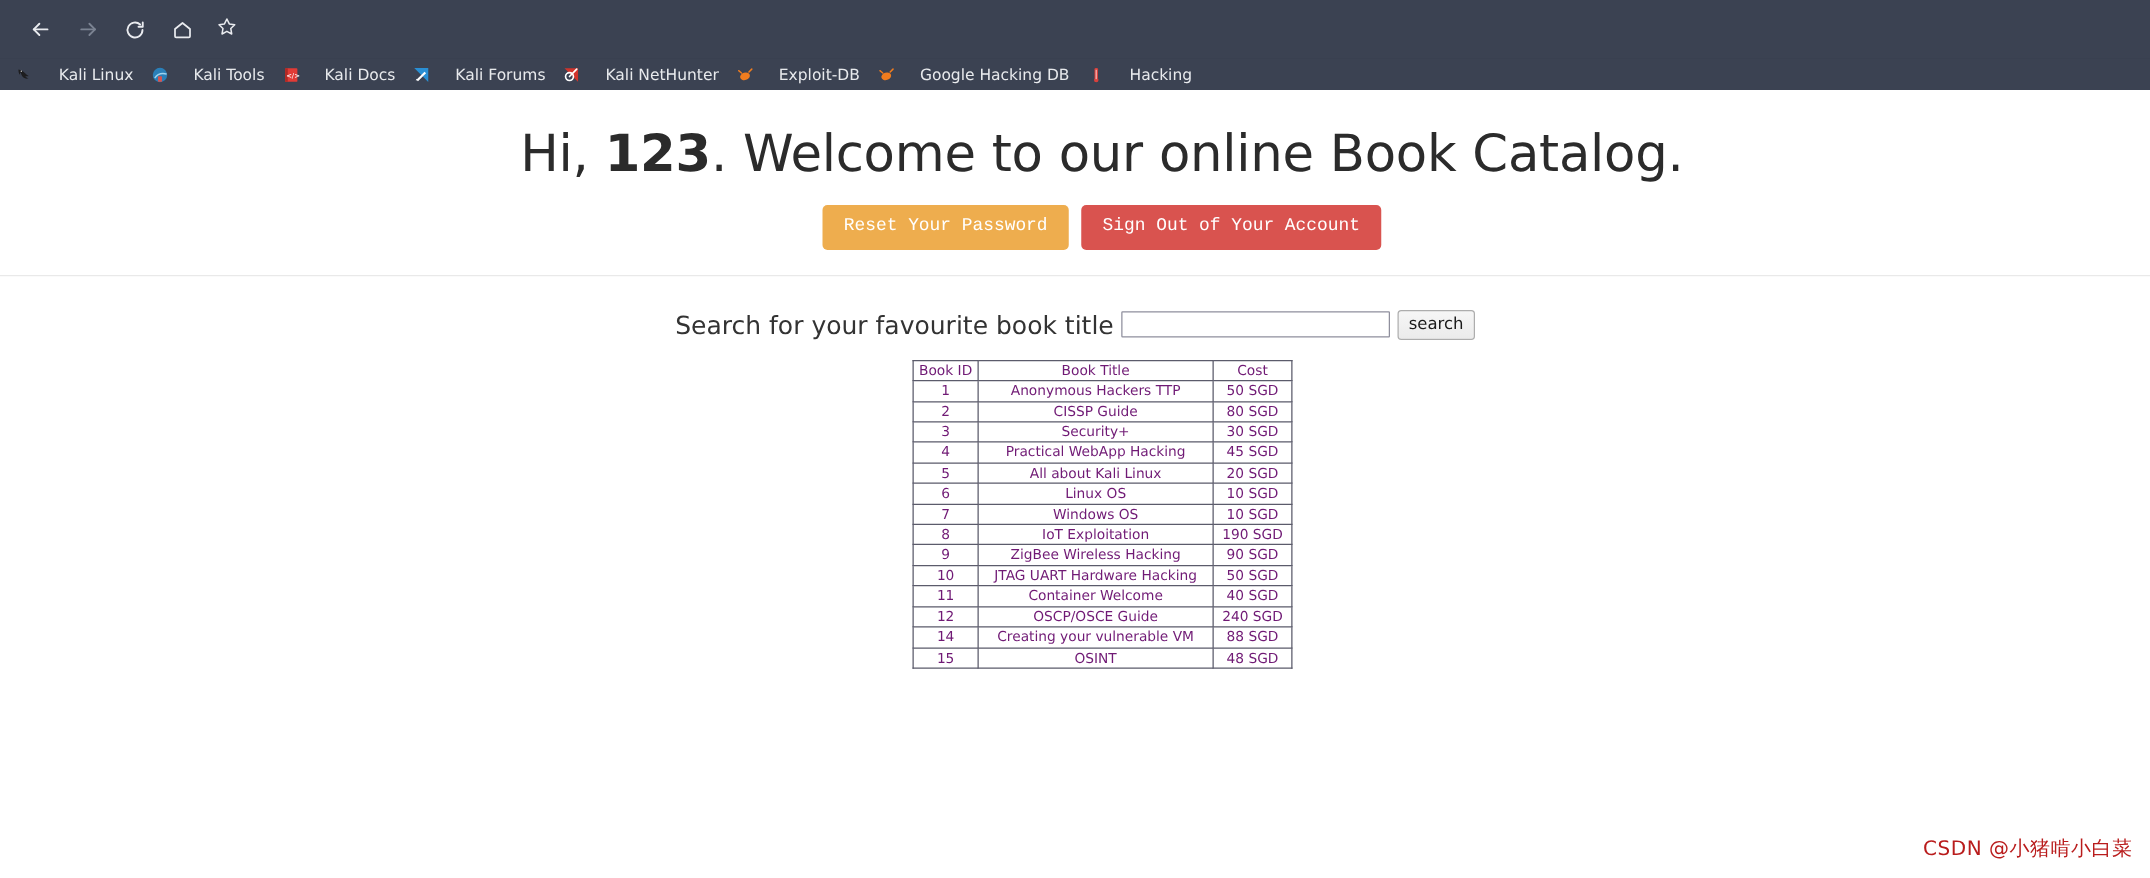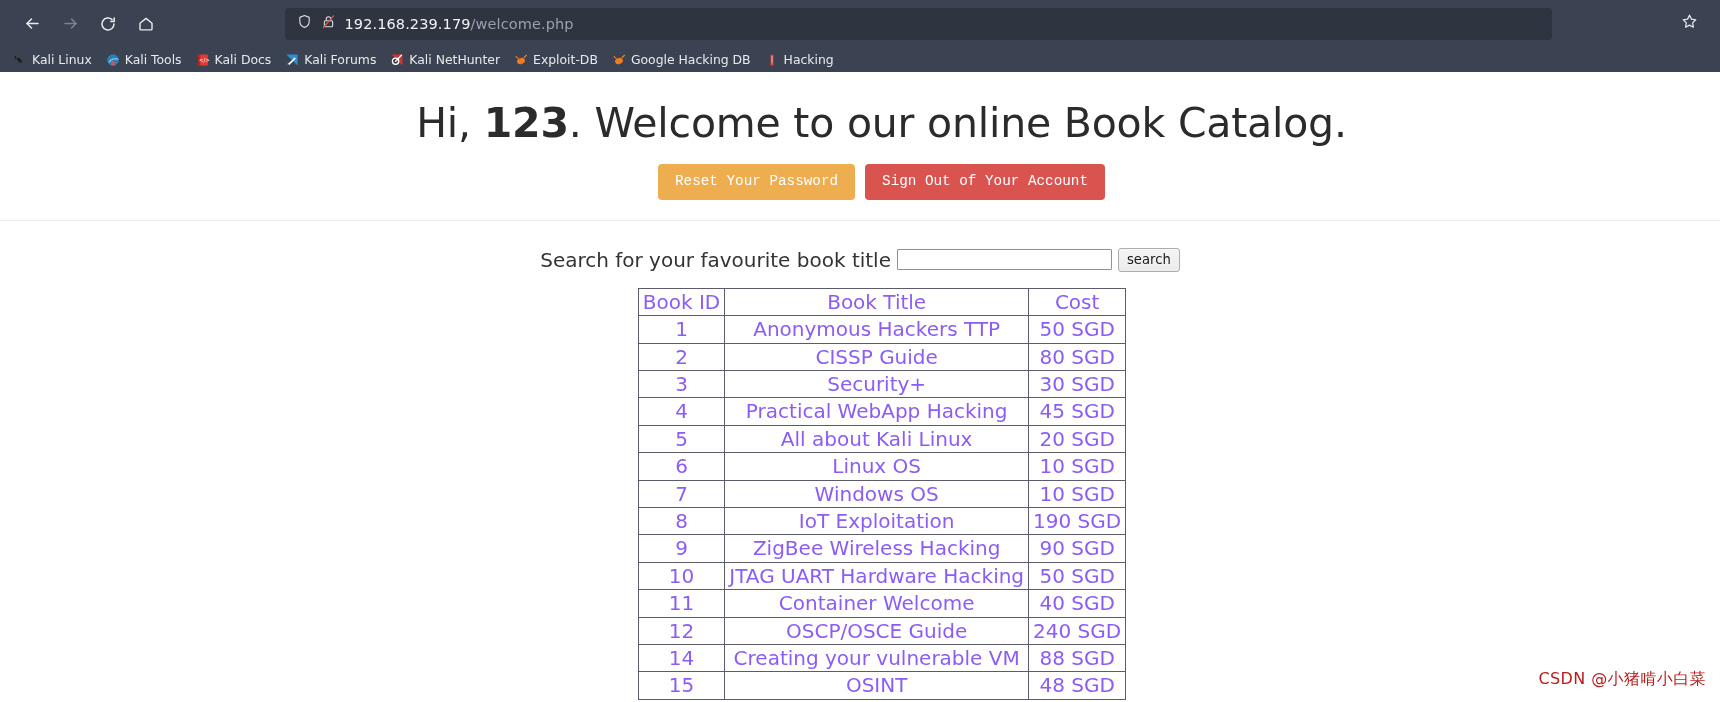--- a/index.html
+++ b/index.html
@@ -71,21 +71,21 @@
     height: 25px;
     display: flex;
     align-items: center;
     padding: 0 6px;
     background: #3b4252;
     gap: 0px;
   }
   .bookmark {
     display: flex;
     align-items: center;
-    gap: 5px;
+    gap: 20px;
     padding: 2px 7px;
     border-radius: 3px;
     cursor: default;
   }
   .bookmark-label {
     font-size: 12.4px;
     color: #e8eaed;
     white-space: nowrap;
   }
   .bm-icon {
@@ -173,22 +173,22 @@
   }
 
   
   .table-wrap {
     margin-top: 16px;
     display: flex;
     justify-content: center;
   }
   table.catalog {
     border-collapse: collapse;
-    font-size: 20px;
-    color: #8b5cf6;
+    font-size: 11px;
+    color: #701a75;
     margin-left: 44px;
   }
   table.catalog th,
   table.catalog td {
     border: 1px solid #5b5b6b;
     padding: 1px 4px;
     text-align: center;
     font-weight: 400;
     line-height: 1.22;
     white-space: nowrap;
@@ -244,37 +244,20 @@
       </div>
       <div class="nav-btn">
         <span>
           <svg width="18" height="18" viewBox="0 0 18 18" fill="none" stroke="#e9ebef" stroke-width="1.4" stroke-linecap="round" stroke-linejoin="round">
             <path d="M3 8.2L9 3.4l6 4.8V14a.9.9 0 0 1-.9.9H3.9A.9.9 0 0 1 3 14V8.2z"></path>
           </svg>
         </span>
       </div>
     </div>
 
-    <div class="urlbar-wrap">
-      <div class="urlbar">
-        <span>
-          <svg width="15" height="15" viewBox="0 0 16 16" fill="none" stroke="#d8dbe0" stroke-width="1.2" stroke-linejoin="round">
-            <path d="M8 1.7l5 1.9v4.1c0 3.1-2.1 5.6-5 6.6-2.9-1-5-3.5-5-6.6V3.6l5-1.9z"></path>
-          </svg>
-        </span>
-        <span>
-          <svg width="15" height="15" viewBox="0 0 16 16" fill="none">
-            <rect x="3.6" y="7.2" width="8.8" height="6.4" rx="1" stroke="#d8dbe0" stroke-width="1.2"></rect>
-            <path d="M5.6 7.2V5.3a2.4 2.4 0 0 1 4.8 0v1.9" stroke="#d8dbe0" stroke-width="1.2" fill="none"></path>
-            <path d="M2.6 14.4L13.4 2.0" stroke="#e05a52" stroke-width="1.4" stroke-linecap="round"></path>
-          </svg>
-        </span>
-        <span class="url-text"><span>192.168.239.179</span><span class="url-path">/welcome.php</span></span>
-      </div>
-    </div>
 
     <div class="star-btn">
       <span>
         <svg width="17" height="17" viewBox="0 0 18 18" fill="none" stroke="#e9ebef" stroke-width="1.3" stroke-linejoin="round">
           <path d="M9 2.3l2.05 4.2 4.6.67-3.33 3.24.79 4.6L9 12.82l-4.11 2.2.79-4.6L2.35 7.17l4.6-.67L9 2.3z"></path>
         </svg>
       </span>
     </div>
   </div>
 

